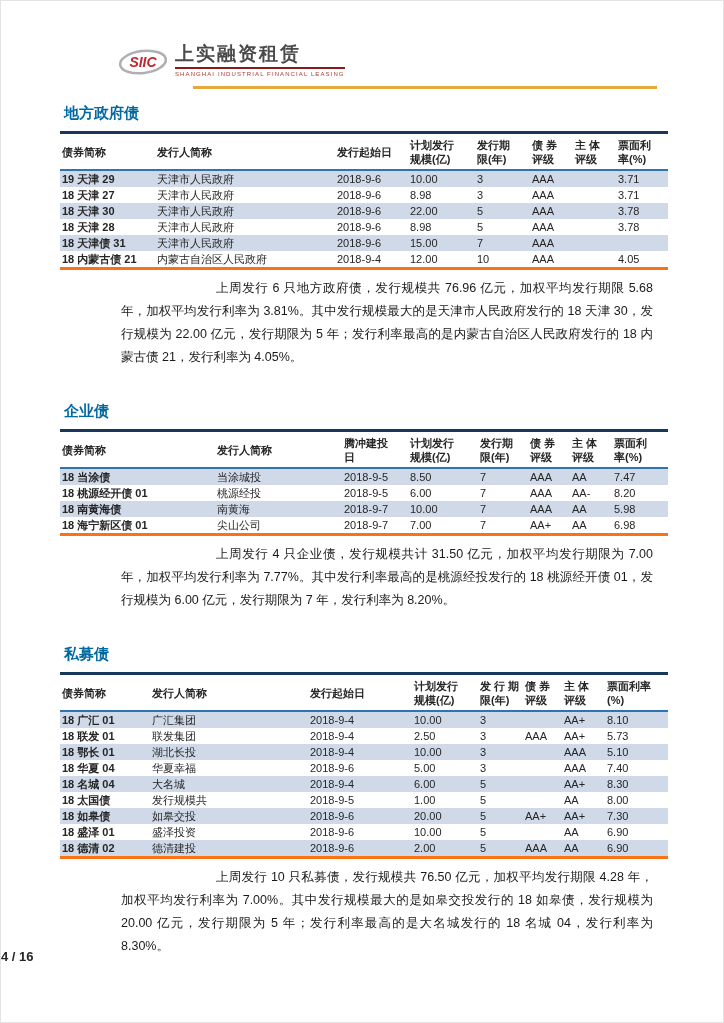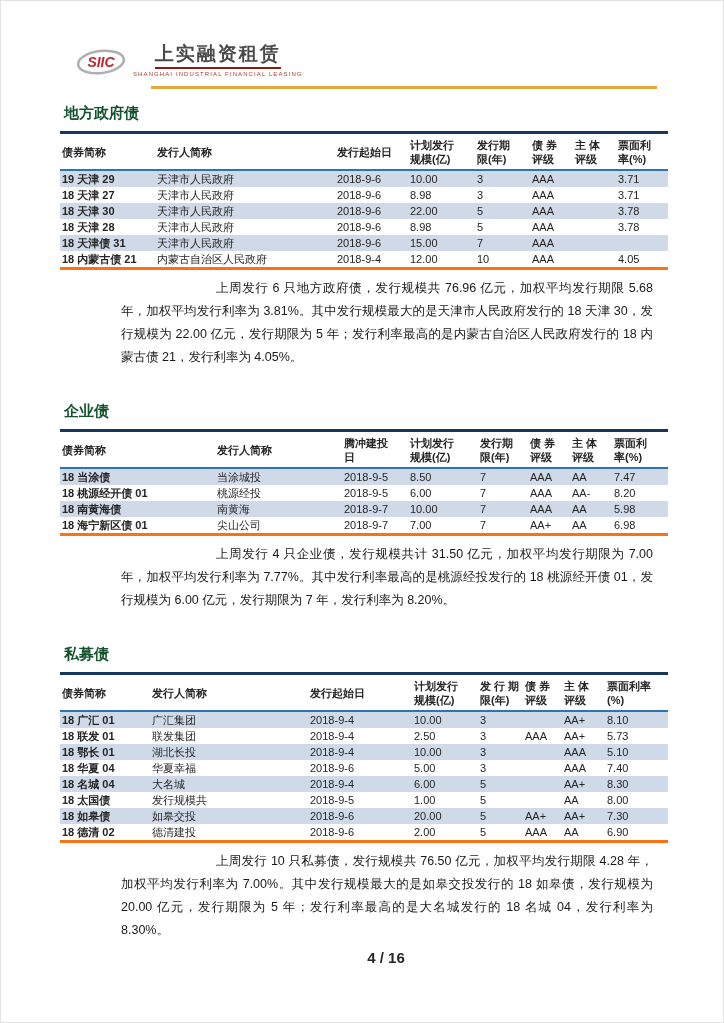--- a/index.html
+++ b/index.html
@@ -8,38 +8,38 @@
     width:724px; height:1023px;
     margin:0 auto;
     background:#ffffff;
     box-sizing:border-box;
     border:1px solid #e3e3e3;
     font-family:"Liberation Sans", sans-serif;
     color:#1a1a1a;
     overflow:hidden;
   }
   
-  .hdr { padding:42px 0 0 75px; }
+  .hdr { padding:42px 0 0 117px; }
   .logo { display:flex; align-items:flex-end; gap:7px; }
   .logo-siic svg { display:block; }
-  .logo-text { display:flex; flex-direction:column;align-items:center; }
+  .logo-text { display:flex; flex-direction:column; }
   .logo-cn {
     font-size:19px; font-weight:bold; letter-spacing:2px; color:#4a4a4a;
     border-bottom:2px solid #8b1a1a; padding-bottom:2px; line-height:22px;
   }
   .logo-en {
     font-size:6px; color:#b03a2e; letter-spacing:1.1px; margin-top:2px;
     white-space:nowrap;
   }
   .gold-rule { height:3px; background:#E7A93C; margin:9px 66px 0 75px; }
 
   
   .content { margin:0 56px 0 59px; }
   h2.sec {
-    font-size:15px; font-weight:bold; color:#14532d;
+    font-size:15px; font-weight:bold; color:#0369a1;
     margin:14px 0 8px 4px; line-height:20px;
   }
   h2.sec2 { margin-top:32px; }
 
   table.bond {
     width:100%; border-collapse:collapse; table-layout:fixed;
     border-top:3px solid #17375D; border-bottom:3px solid #f97316;
     font-size:11px; color:#262626;
   }
   table.bond thead th {
@@ -56,21 +56,21 @@
 
   p.summary {
     margin:7px 14px 0 61px;
     font-size:12.5px; line-height:23px;
     text-align:justify; text-indent:95px;
     color:#1a1a1a;
   }
 
   .footer {
     position:absolute; left:0; right:0; top:948px;
-    text-align:center; font-size:15px; font-weight:bold; color:#262626;padding-left:48px;
+    font-size:13px; font-weight:bold; color:#262626;
   }
 </style>
 </head>
 <body>
 
 <div class="page">
 
   <div class="hdr">
     <div class="logo">
       <span class="logo-siic">
@@ -352,20 +352,30 @@
             <td>18 如皋债</td>
             <td>如皋交投</td>
             <td>2018-9-6</td>
             <td>20.00</td>
             <td>5</td>
             <td>AA+</td>
             <td>AA+</td>
             <td>7.30</td>
           </tr>
           <tr>
+            <td>18 盛泽 01</td>
+            <td>盛泽投资</td>
+            <td>2018-9-6</td>
+            <td>10.00</td>
+            <td>5</td>
+            <td></td>
+            <td>AA</td>
+            <td>6.90</td>
+          </tr>
+          <tr>
             <td>18 德清 02</td>
             <td>德清建投</td>
             <td>2018-9-6</td>
             <td>2.00</td>
             <td>5</td>
             <td>AAA</td>
             <td>AA</td>
             <td>6.90</td>
           </tr>
         </tbody>

